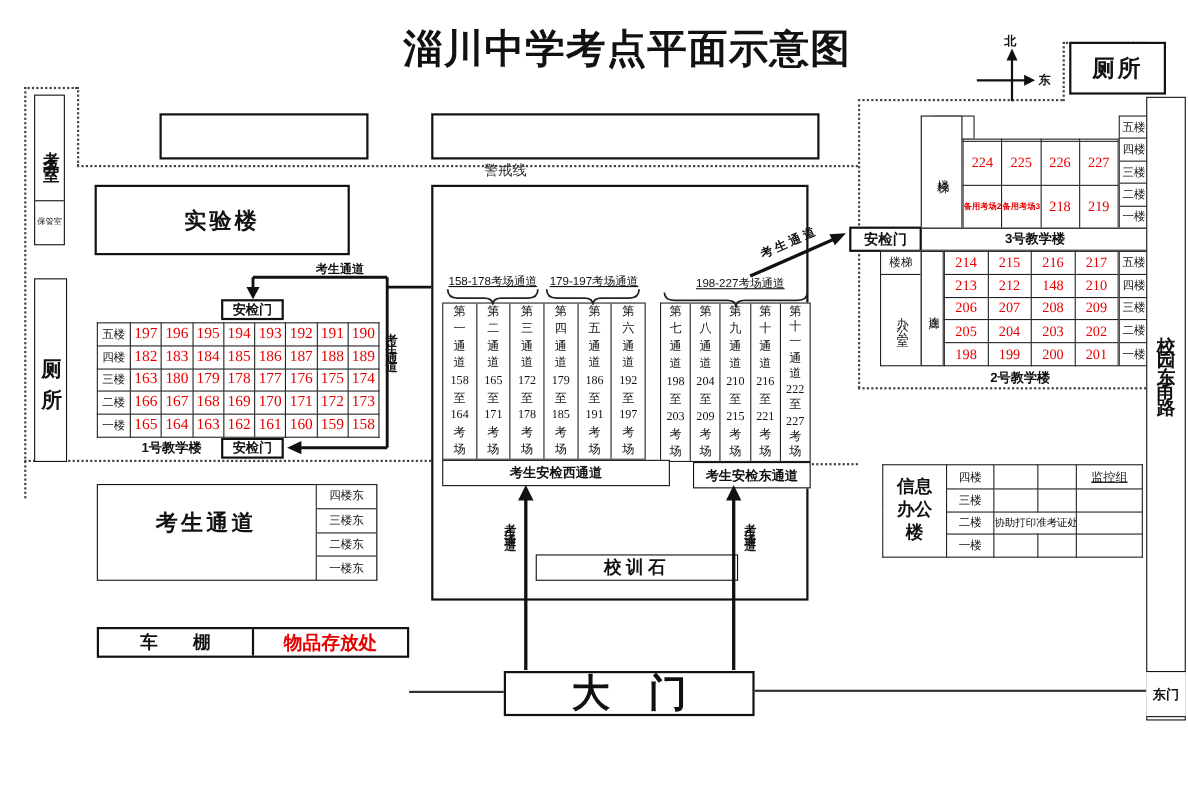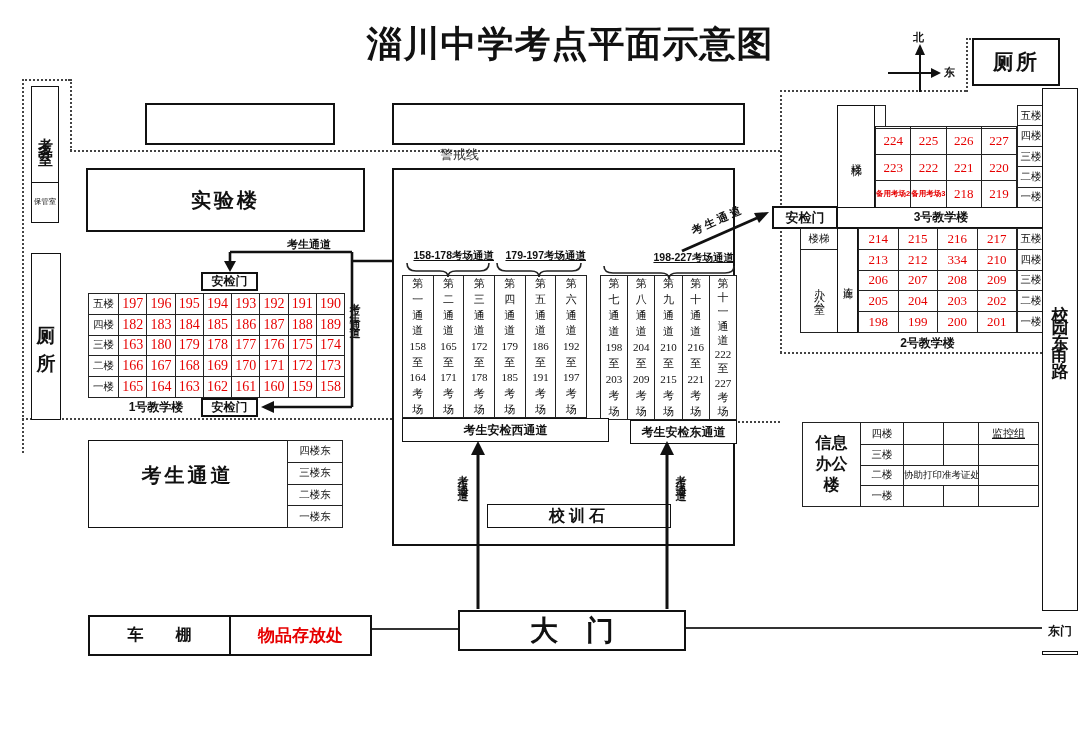--- a/index.html
+++ b/index.html
@@ -26,21 +26,21 @@
   
   .cwrap{position:absolute;box-sizing:border-box;border:1.5px solid #222;display:flex;background:#fff}
   .ccol{flex:1;display:flex;flex-direction:column;border-right:1.2px solid #222}
   .ccol:last-child{border-right:none}
   .cline{flex:1;display:flex;align-items:center;justify-content:center;font-size:11px;line-height:1}
   .cline.num{font-family:"Liberation Serif","DejaVu Serif",serif}
   
   .stack{position:absolute;box-sizing:border-box;border:1.2px solid #222;background:#fff;display:flex;flex-direction:column}
   .stack>div{flex:1;display:flex;align-items:center;justify-content:center;border-bottom:1.2px solid #222;font-size:10.5px}
   .stack>div:last-child{border-bottom:none}
-  .hdr{position:absolute;font-size:10.5px;font-weight:700;text-decoration:underline;text-align:right;white-space:nowrap}
+  .hdr{position:absolute;font-size:10.5px;font-weight:400;text-decoration:underline;text-align:center;white-space:nowrap}
   .wsmall{font-size:13px;color:#333}
   
   .iname{font-weight:700;font-size:16px;white-space:pre-line;line-height:1.3}
   .ifl{font-size:10.5px}
   .imon{font-size:11px;text-decoration:underline}
   .iprint{font-size:9.5px;white-space:nowrap}
   .ic{}
   svg.overlay{position:absolute;left:0;top:0;pointer-events:none}
 </style>
 </head>
@@ -71,21 +71,21 @@
     <div class="center" style="height:95px;border-bottom:1.4px solid #111">
       <span class="vtext b" style="font-size:15px;letter-spacing:6px">考务室</span>
     </div>
     <div class="center" style="height:38px;font-size:7.5px">保管室</div>
   </div>
 
   <div class="box thin center" style="left:31px;top:253px;width:30px;height:167px">
     <span class="vtext b" style="font-size:19px;letter-spacing:26px">厕所</span>
   </div>
 
-  <div class="box center b" style="left:86px;top:168px;width:279px;height:64px;font-size:20px;letter-spacing:3px">实验楼</div>
+  <div class="box center b" style="left:86px;top:168px;width:232px;height:64px;font-size:20px;letter-spacing:3px">实验楼</div>
 
   <div class="box thick" style="left:392px;top:168px;width:343px;height:378px"></div>
 
   <div class="hdr" style="left:402px;top:249px;width:92px">158-178考场通道</div>
   <div class="hdr" style="left:494px;top:249px;width:92px">179-197考场通道</div>
   <div class="hdr" style="left:612px;top:251px;width:122px">198-227考场通道</div>
 
   <div class="cwrap" style="left:402px;top:275px;width:185px;height:143px">
       <div class="ccol">
         <div class="cline">第</div>
@@ -210,21 +210,21 @@
         <div class="cline num">227</div>
         <div class="cline">考</div>
         <div class="cline">场</div>
       </div>
     </div>
 
   <div class="box thin center b" style="left:402px;top:418px;width:207px;height:24px;font-size:12px">考生安检西通道</div>
   <div class="box thin center b" style="left:630px;top:420px;width:107px;height:24px;font-size:12px">考生安检东通道</div>
 
   <div class="box thin center b" style="left:487px;top:504px;width:184px;height:24px;font-size:16px;letter-spacing:4px">校训石</div>
-  <div class="box center b" style="left:458px;top:610px;width:228px;height:41px;font-size:28px">大　门</div>
+  <div class="box center b" style="left:458px;top:610px;width:228px;height:41px;font-size:35px">大　门</div>
 
   <div class="abs vtext b" style="left:455px;top:466px;font-size:11px;letter-spacing:5px">考生通道</div>
   <div class="abs vtext b" style="left:673px;top:466px;font-size:11px;letter-spacing:5px">考生通道</div>
 
   <table class="grid" style="left:88px;top:293px;width:257px;height:105px">
     <colgroup>
         <col style="width:30px">
         <col>
         <col>
         <col>
@@ -316,26 +316,20 @@
           <td class="spare"></td>
           <td class="spare"></td>
         </tr>
         <tr>
           <td class="rm">224</td>
           <td class="rm">225</td>
           <td class="rm">226</td>
           <td class="rm">227</td>
         </tr>
         <tr>
-          <td class="rm">223</td>
-          <td class="rm">222</td>
-          <td class="rm">221</td>
-          <td class="rm">220</td>
-        </tr>
-        <tr>
           <td class="spare">备用考场2</td>
           <td class="spare">备用考场3</td>
           <td class="rm">218</td>
           <td class="rm">219</td>
         </tr>
       </tbody>
     </table>
   <div class="stack" style="left:1017px;top:105px;width:28px;height:103px">
       <div>五楼</div>
       <div>四楼</div>
@@ -359,21 +353,21 @@
       <tbody>
         <tr>
           <td class="rm">214</td>
           <td class="rm">215</td>
           <td class="rm">216</td>
           <td class="rm">217</td>
         </tr>
         <tr>
           <td class="rm">213</td>
           <td class="rm">212</td>
-          <td class="rm">334</td>
+          <td class="rm">148</td>
           <td class="rm">210</td>
         </tr>
         <tr>
           <td class="rm">206</td>
           <td class="rm">207</td>
           <td class="rm">208</td>
           <td class="rm">209</td>
         </tr>
         <tr>
           <td class="rm">205</td>
@@ -438,21 +432,21 @@
 
   <div class="box thin" style="left:88px;top:440px;width:255px;height:88px"></div>
   <div class="abs center b" style="left:88px;top:462px;width:199px;font-size:20px;letter-spacing:3px">考生通道</div>
   <div class="stack" style="left:287px;top:440px;width:56px;height:88px">
       <div>四楼东</div>
       <div>三楼东</div>
       <div>二楼东</div>
       <div>一楼东</div>
     </div>
 
-  <div class="box thick" style="left:88px;top:615px;width:284px;height:41px;display:flex">
+  <div class="box thick" style="left:88px;top:570px;width:284px;height:28px;display:flex">
     <div class="center b" style="flex:1;font-size:16px">车　　棚</div>
     <div class="center b" style="flex:1;border-left:2.5px solid #111;font-size:17px;color:#e60000">物品存放处</div>
   </div>
   <div class="hline" style="left:372px;top:628px;width:86px"></div>
   <div class="hline" style="left:686px;top:627px;width:356px"></div>
 
   <div class="box thin" style="left:1042px;top:88px;width:36px;height:567px">
     <div class="center" style="height:100%">
       <span class="vtext b" style="font-size:17px;letter-spacing:14px;margin-top:-90px">校园东甬路</span>
     </div>

